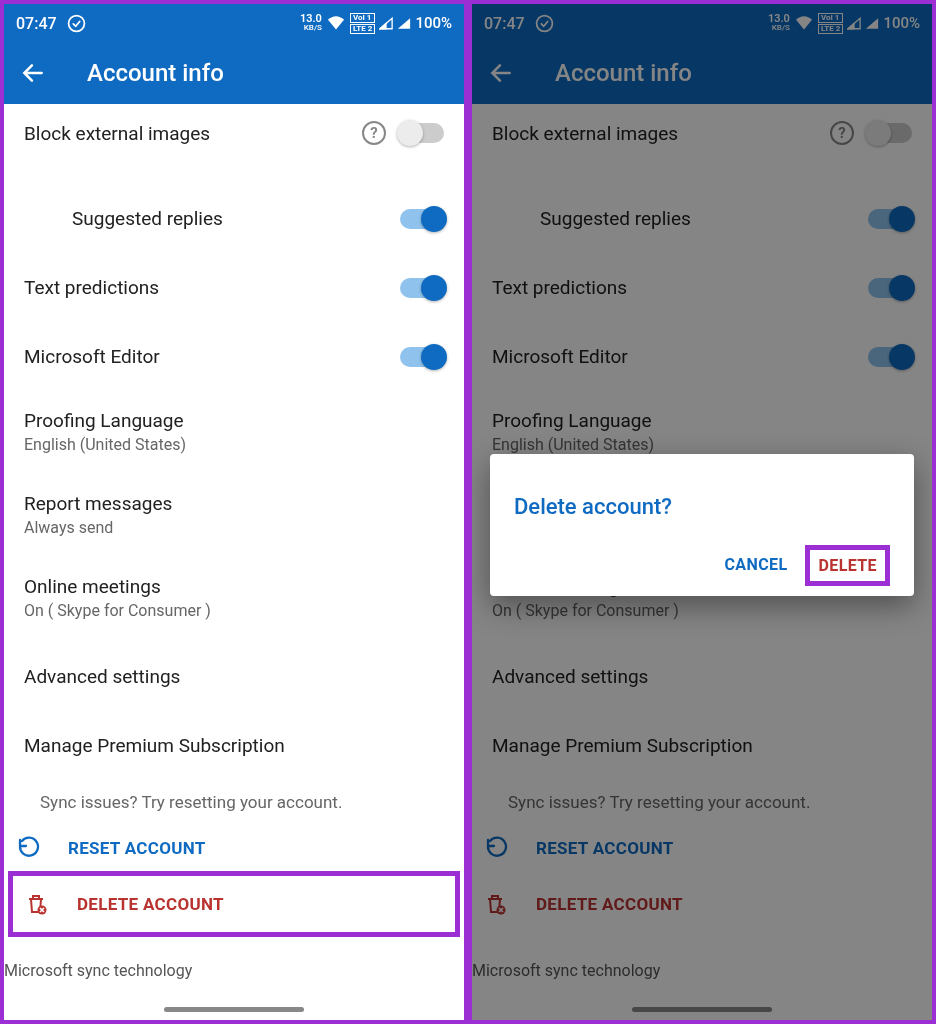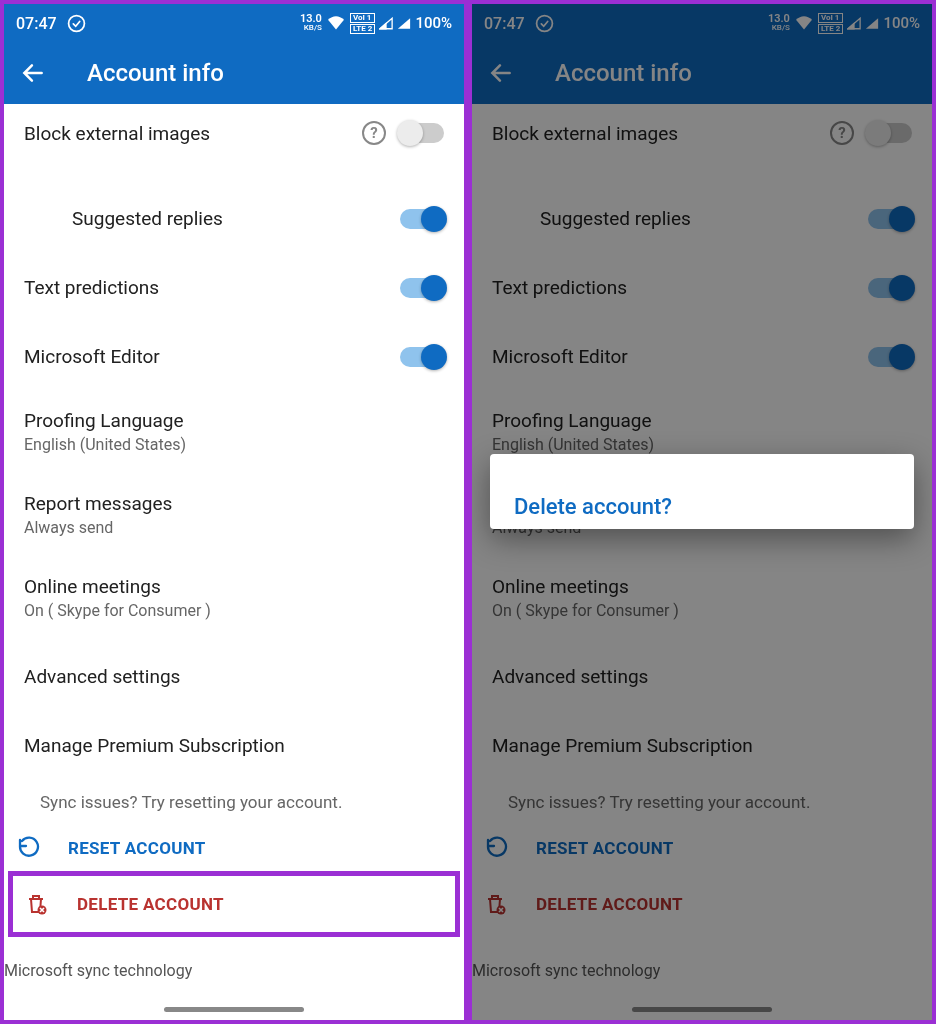--- a/index.html
+++ b/index.html
@@ -345,14 +345,18 @@
 
     <div class="footer">
       <span>Microsoft sync technology</span>
       <div class="nav-handle"></div>
     </div>
   </div>
 
   <div class="scrim"></div>
   <div class="dialog">
     <div class="dialog-title">Delete account?</div>
+    <div class="dialog-actions">
+      <div class="btn cancel">CANCEL</div>
+      <div class="btn del">DELETE</div>
+    </div>
   </div>
 </div>
 
 </body></html>

